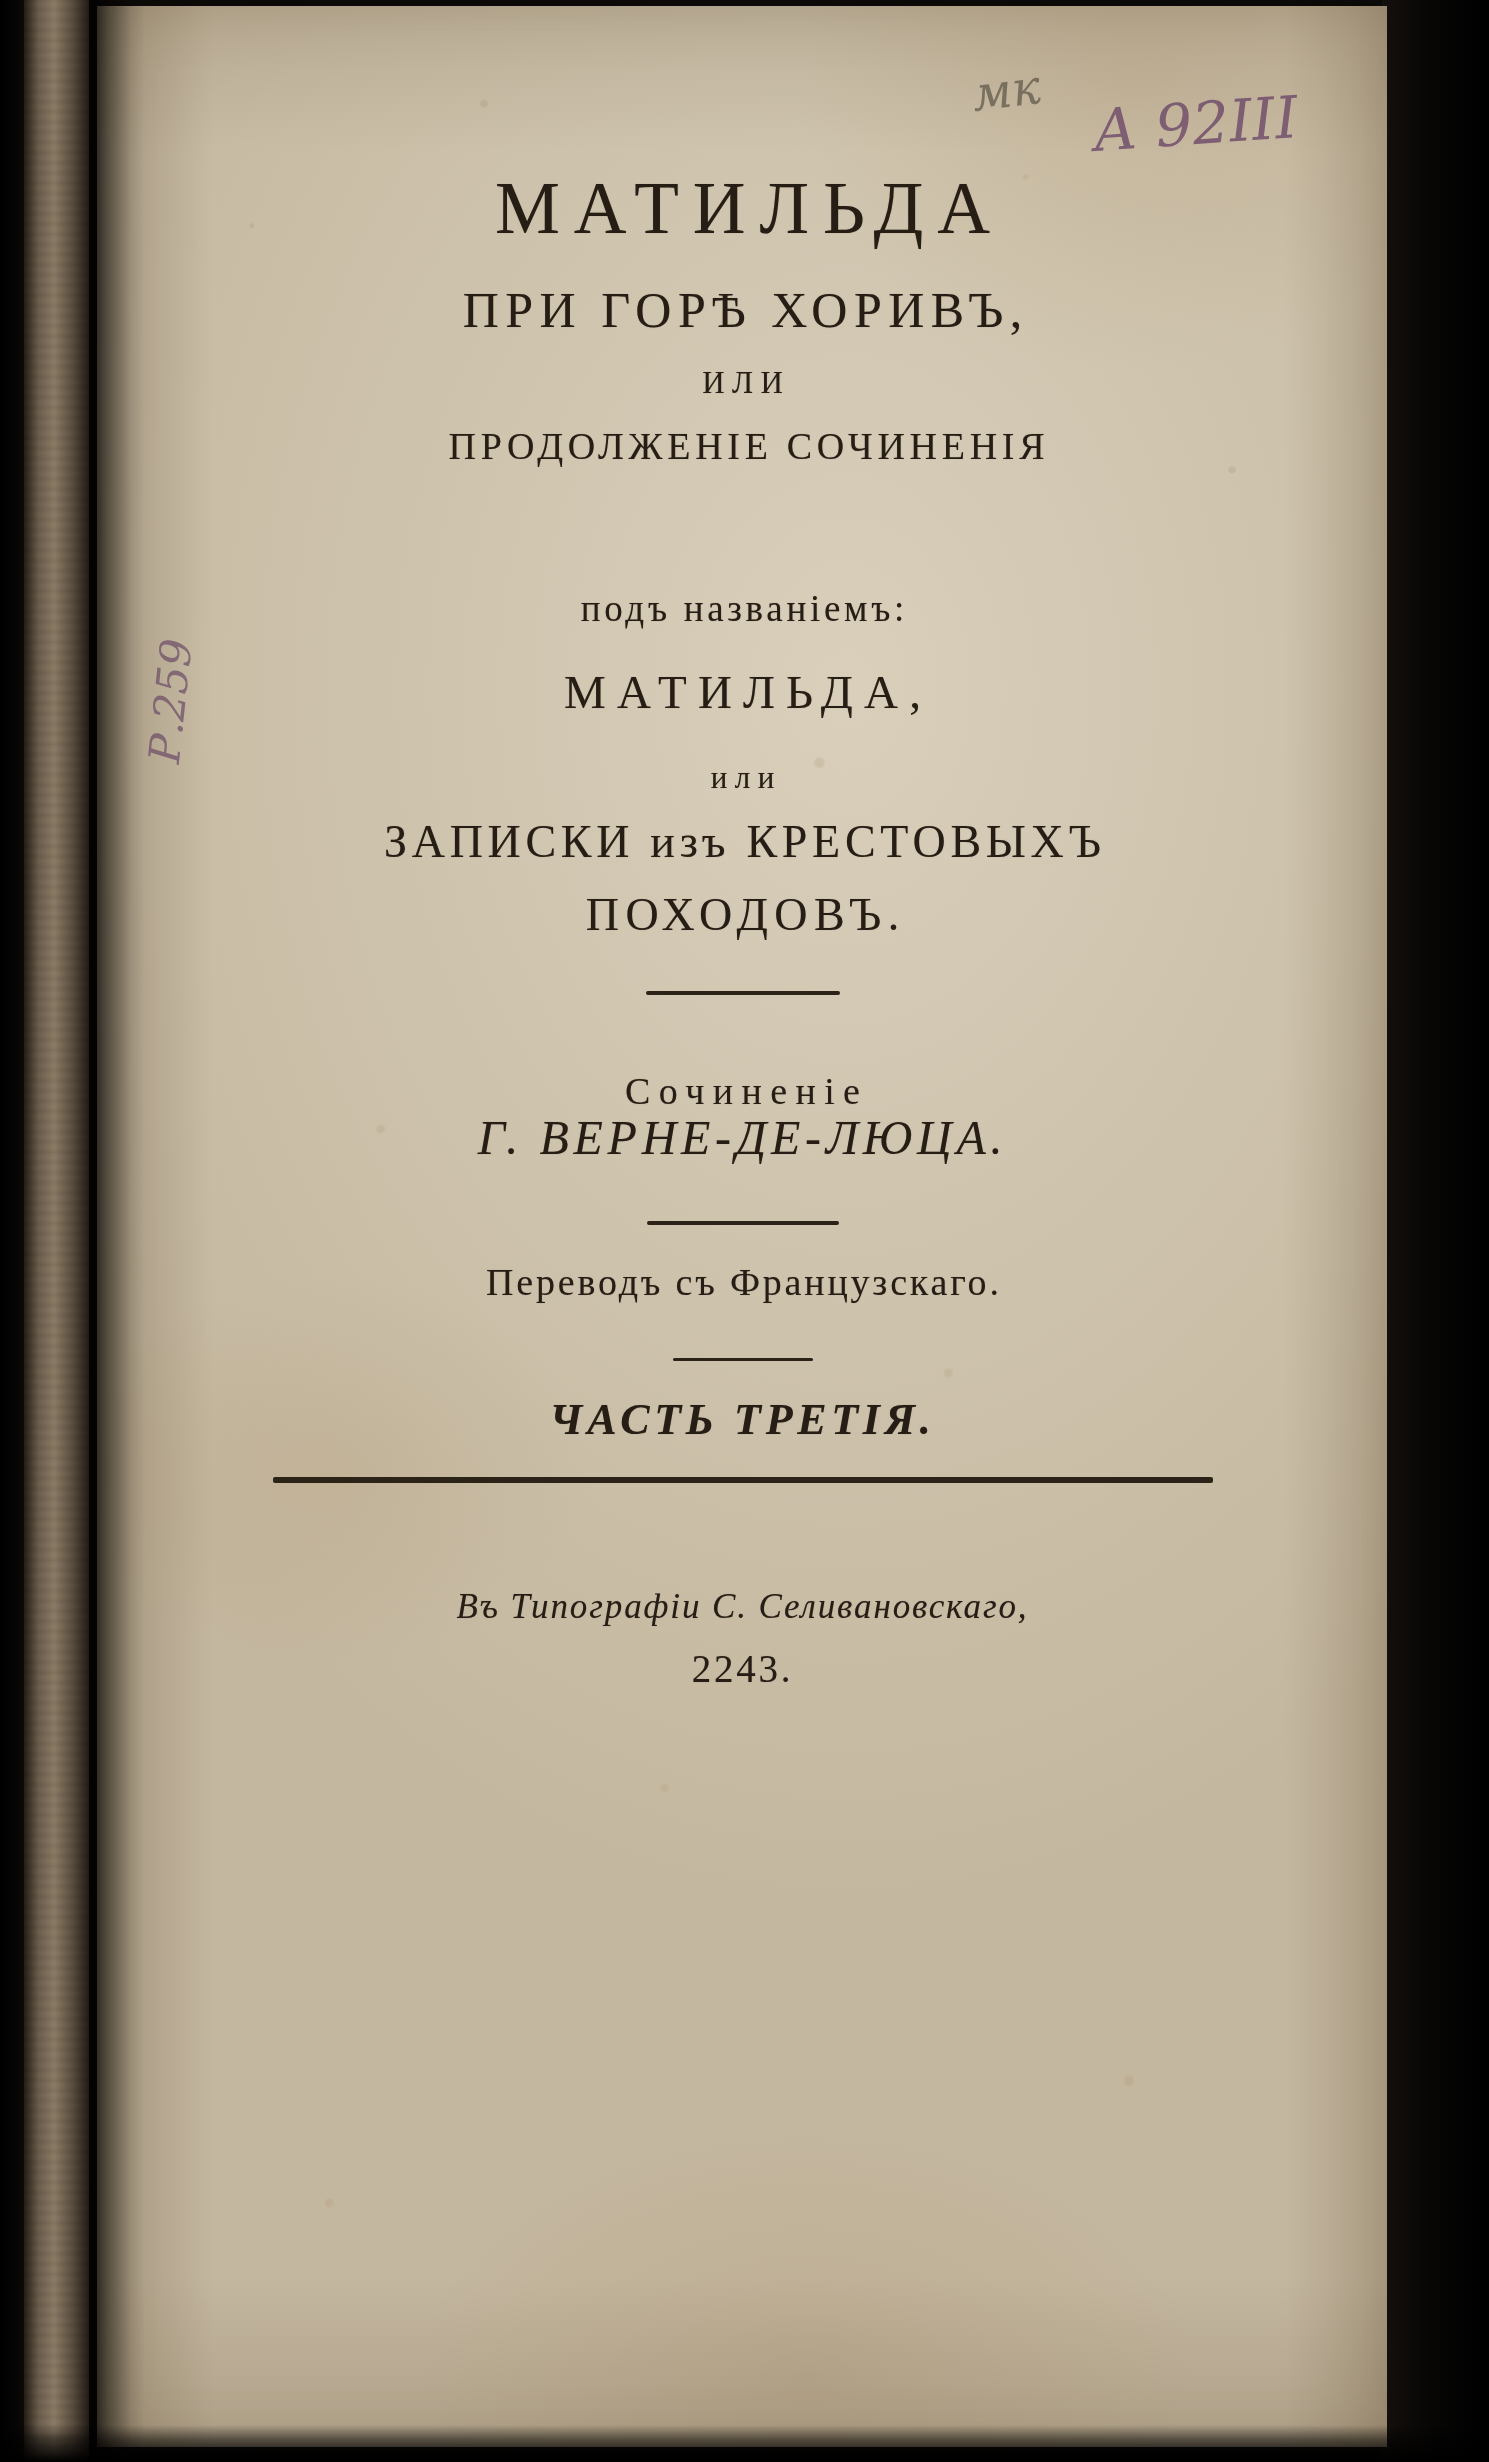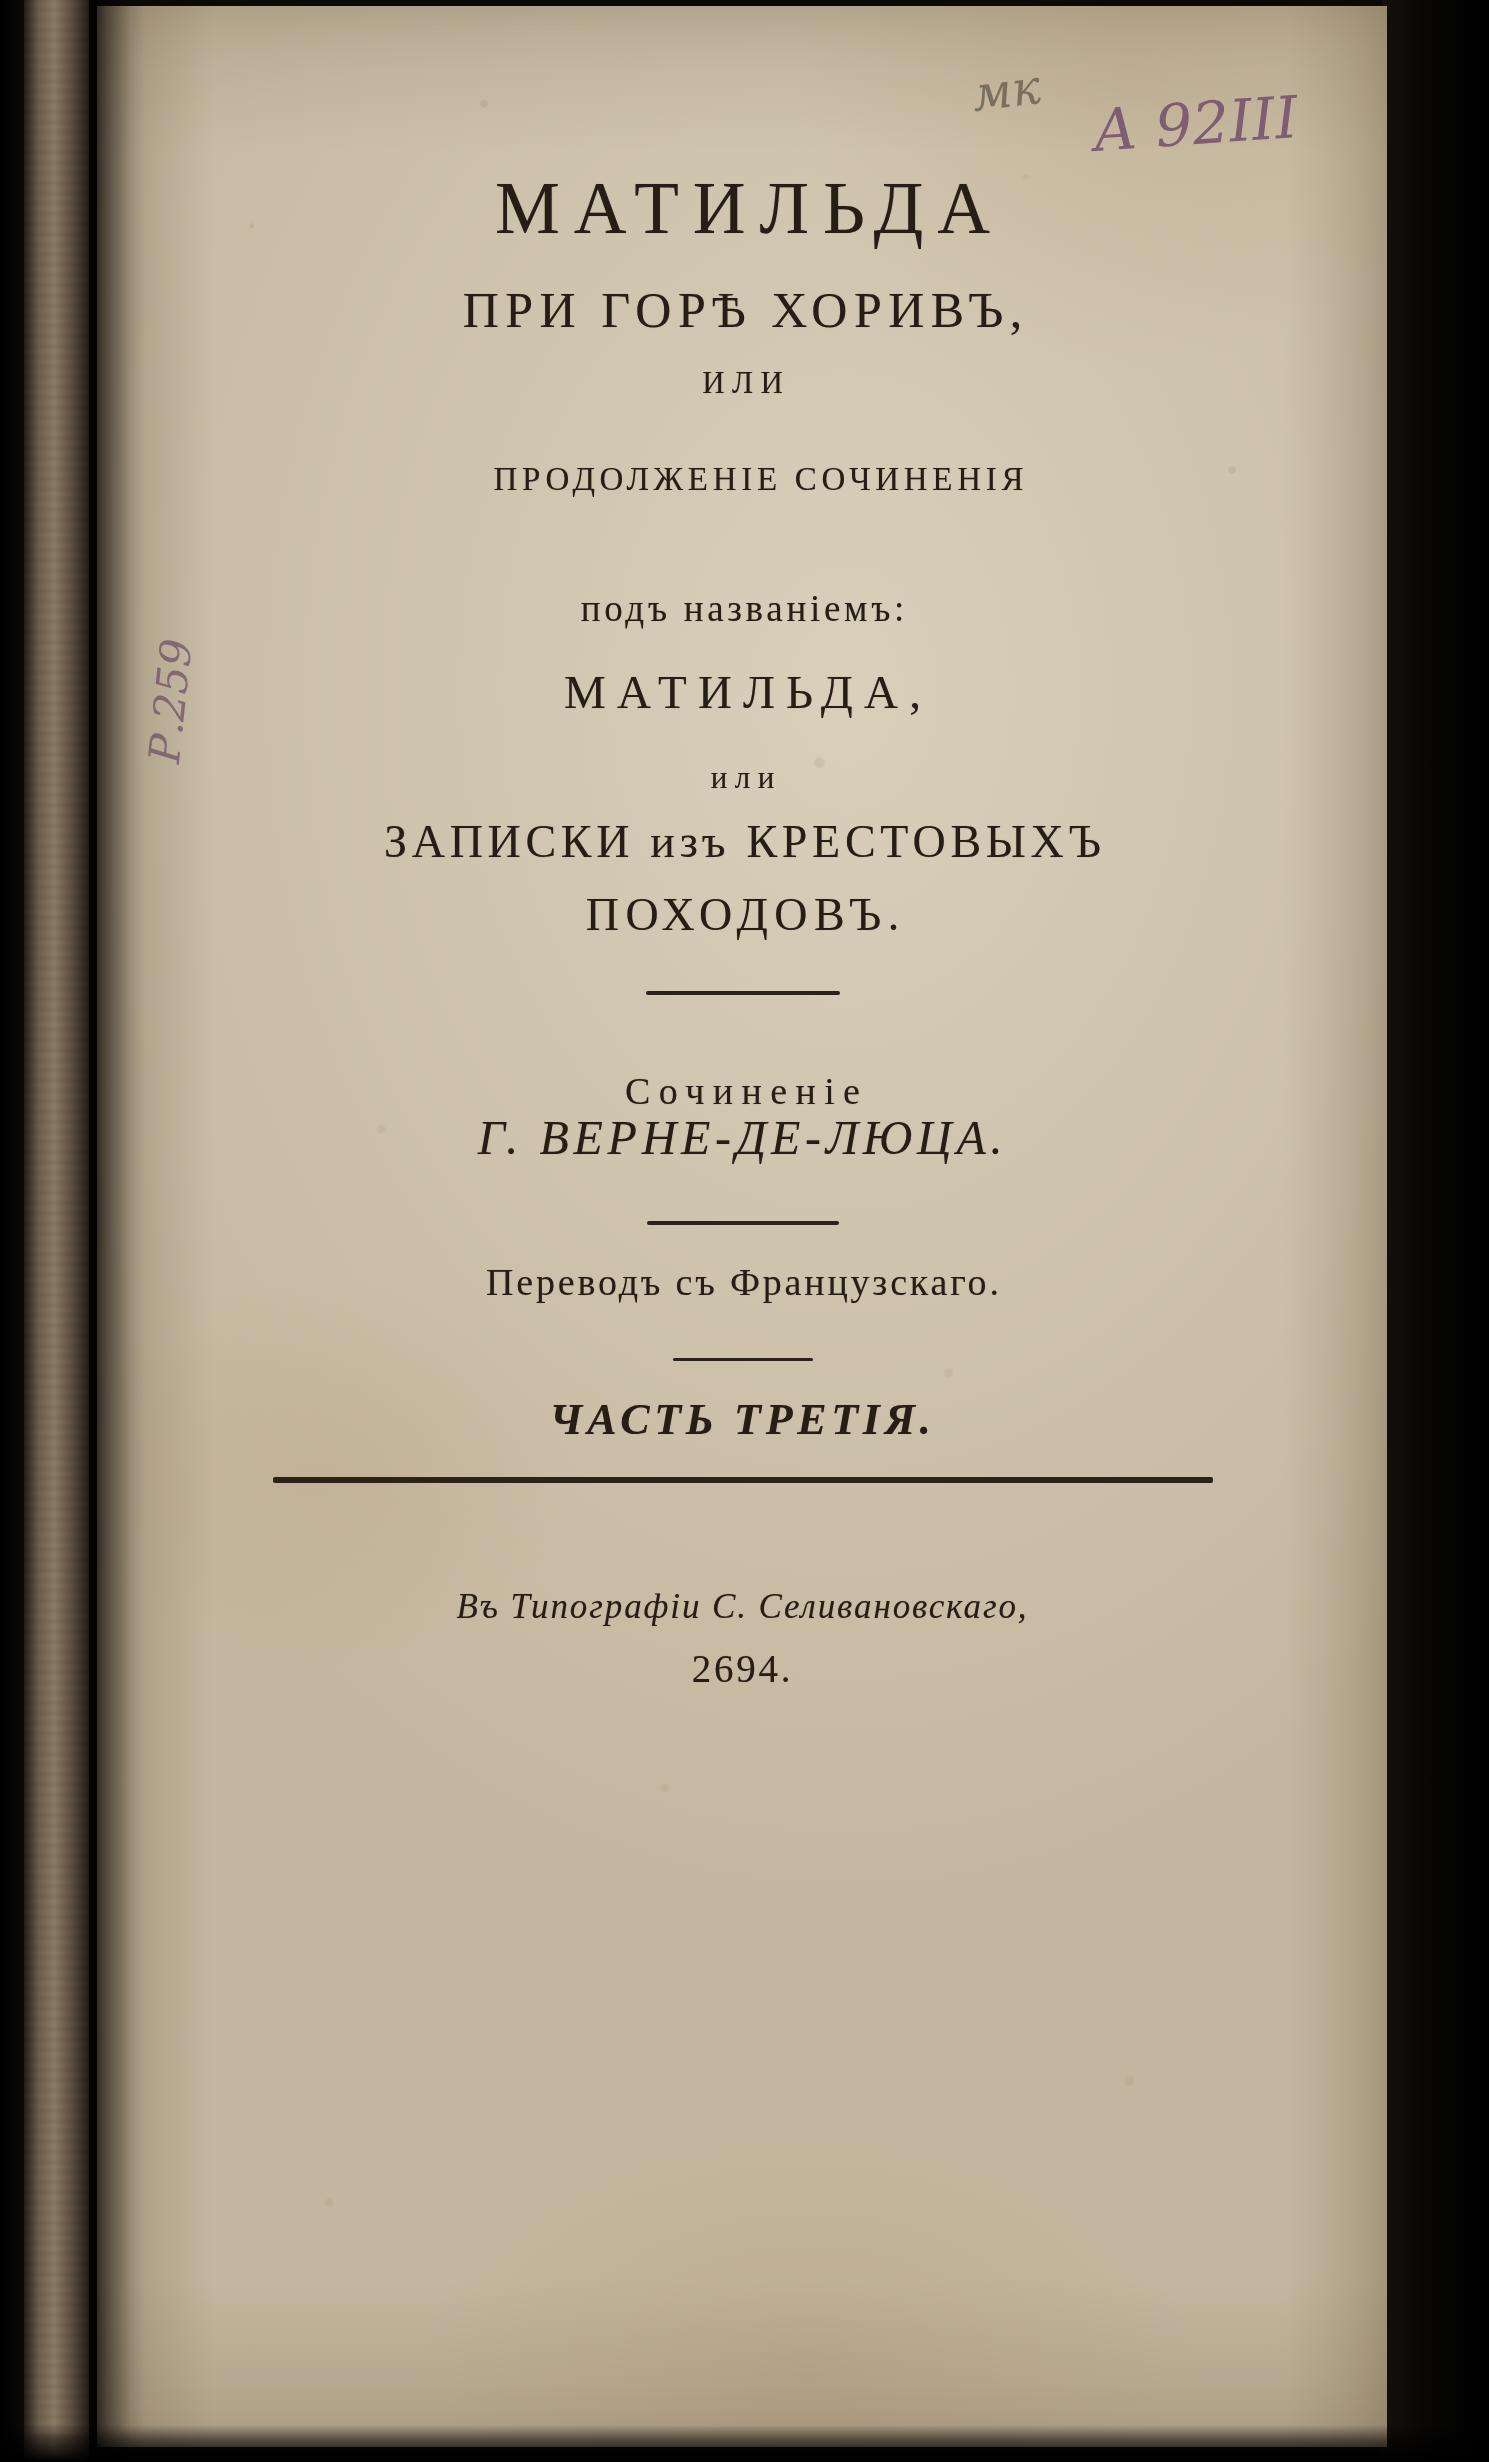--- a/index.html
+++ b/index.html
@@ -149,25 +149,24 @@
   }
   .t-ili1 {
     position: absolute;
     top: 361px; left: 0;
     font-size: 31px;
     letter-spacing: 7.4px;
     text-indent: 7.4px;
   }
   .t-prod {
     position: absolute;
-    top: 421px; left: 16px;
-    font-size: 33px;
+    top: 421px; left: 4px;
+    font-size: 38px;
     letter-spacing: 4.7px;
     text-indent: 4.7px;
-    margin-top: 36px;
   }
   .t-author-row {
     position: absolute;
     top: 482px; left: 0;
     font-size: 47px;
     letter-spacing: 5.6px;
   }
   .t-author-row .small {
     font-size: 27px;
     letter-spacing: 1.9px;
@@ -344,21 +343,21 @@
 
       <div class="rule r3"></div>
 
       <div class="ln t-chast">ЧАСТЬ ТРЕТІЯ.</div>
 
       <div class="rule r4"></div>
 
 
       <div class="ln t-press">Въ Типографіи С. Селивановскаго,</div>
 
-      <div class="ln t-year">2694.</div>
+      <div class="ln t-year">2243.</div>
 
       <div class="hand" id="hand-top-pencil">мк</div>
 
       <div class="hand" id="hand-top-ink">А 92ІІІ</div>
 
       <div class="hand" id="hand-side-ink">Р.259</div>
 
     </div>
   </div>
 

